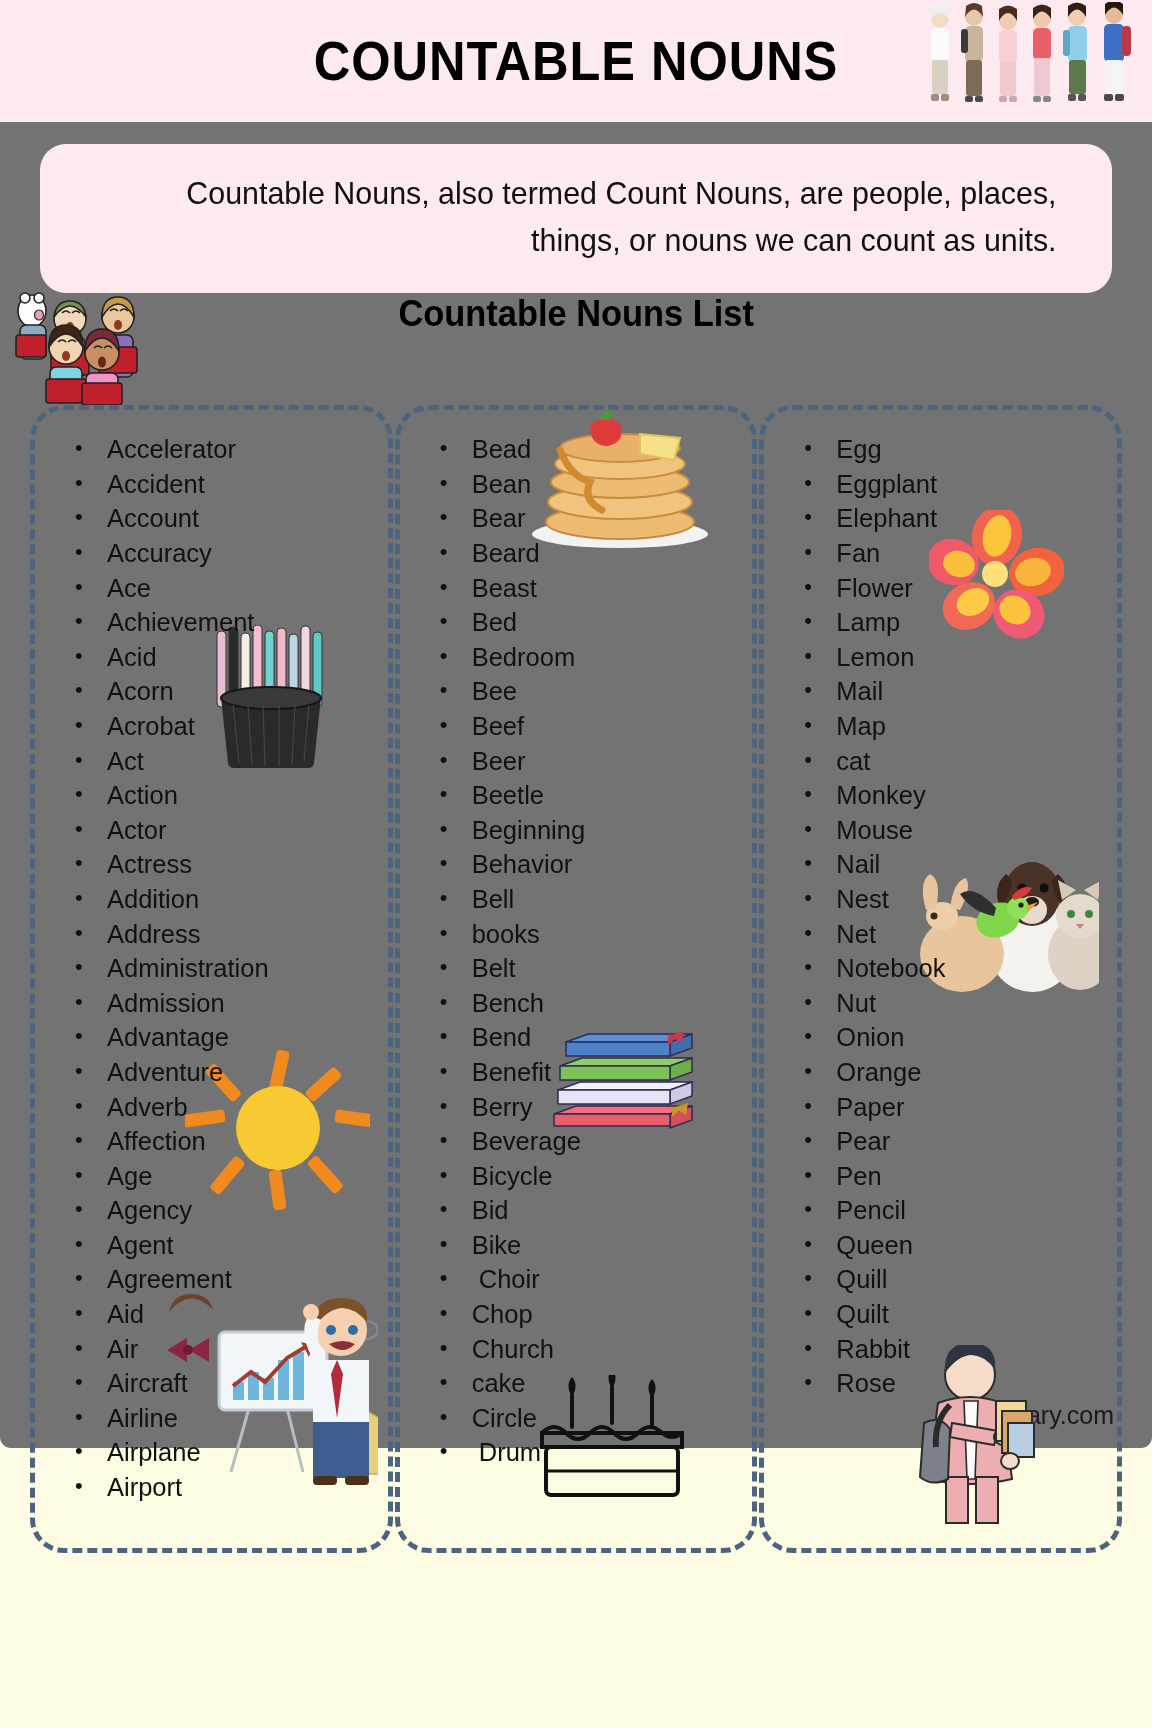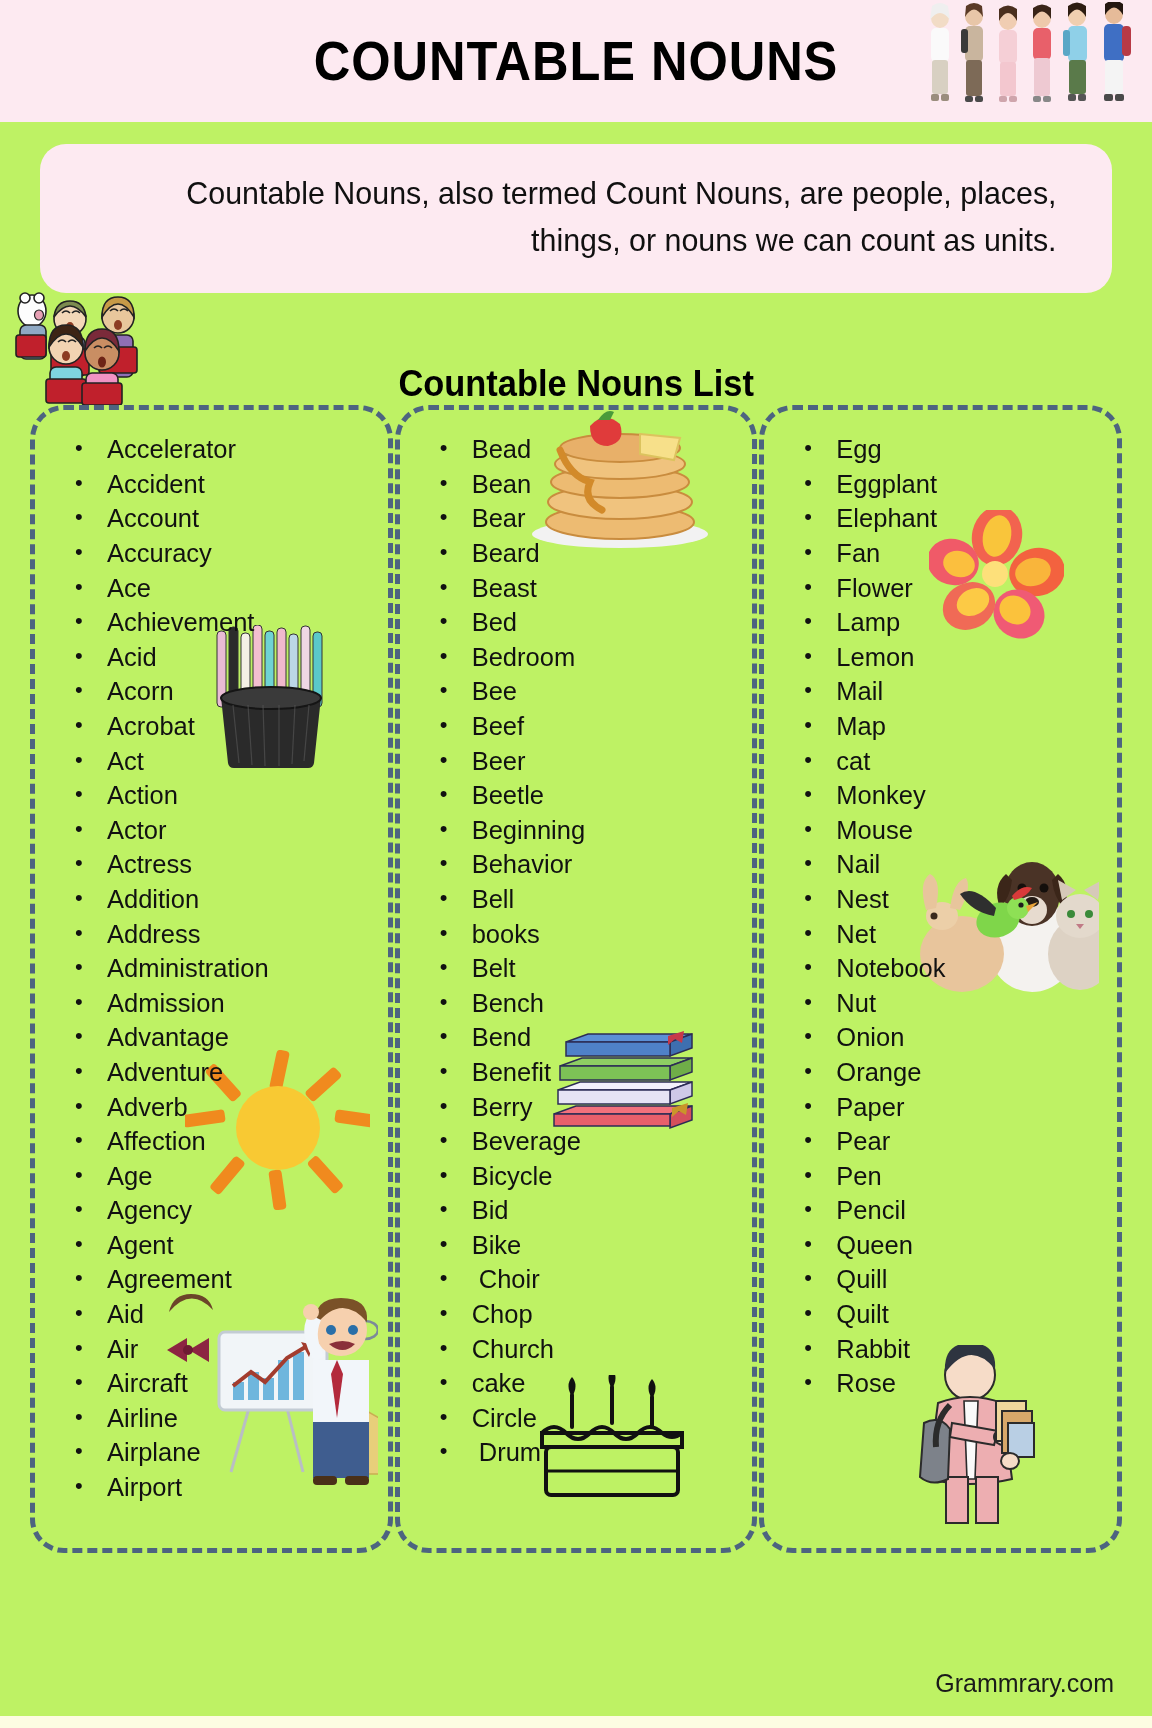--- a/index.html
+++ b/index.html
@@ -6,22 +6,23 @@
   html, body {
     width: 1152px;
     height: 1728px;
     background: #fdfce2;
     font-family: "Liberation Sans", sans-serif;
     overflow: hidden;
   }
   .page {
     position: relative;
     width: 1152px;
-    height: 1716px;
-    background: #bef264;
+    height: 1448px;
+    background: #737373;
+    border-radius: 11px;
   }
 
   
   .header {
     position: relative;
     width: 1152px;
     height: 122px;
     background: #fdeaf1;
     display: flex;
     align-items: center;
@@ -58,21 +59,21 @@
     line-height: 1.48;
     color: #101010;
     transform: scaleX(0.965);
   }
 
   
   .list-heading-row {
     position: relative;
     height: 112px;
     display: flex;
-    align-items: flex-end;
+    align-items: flex-start;
     justify-content: center;
   }
   .list-heading {
     font-size: 37px;
     font-weight: bold;
     color: #000;
     transform: scaleX(0.93);
   }
   .kids-img {
     position: absolute;

